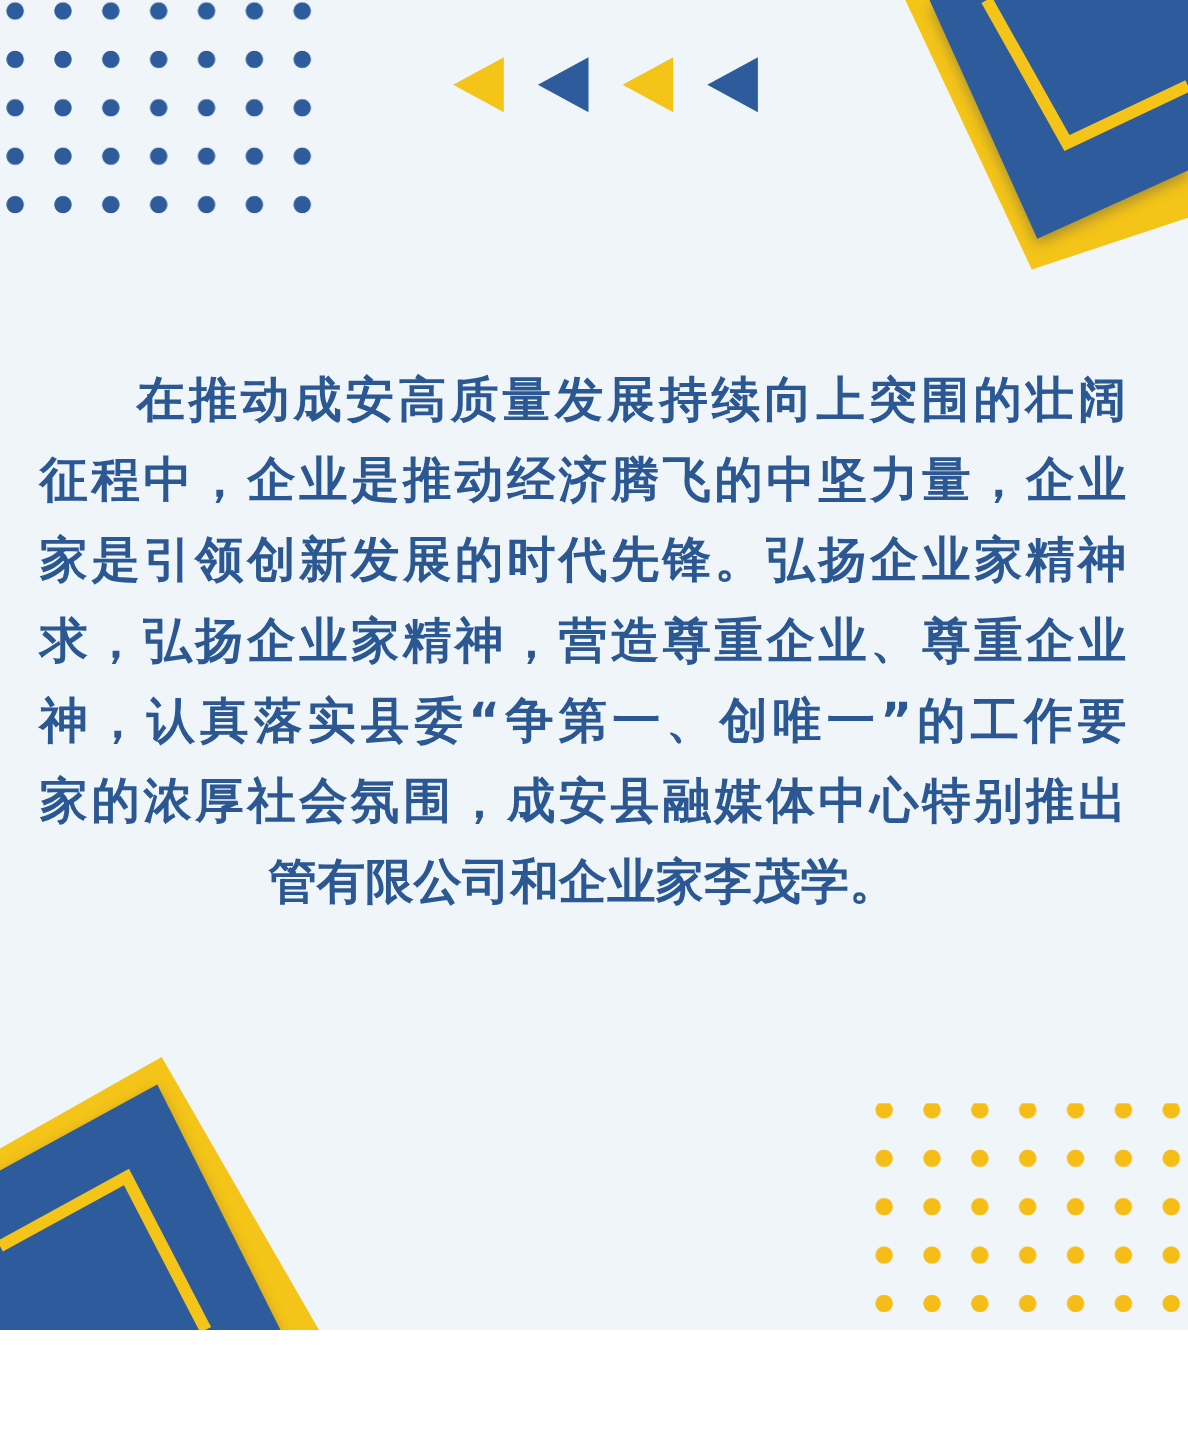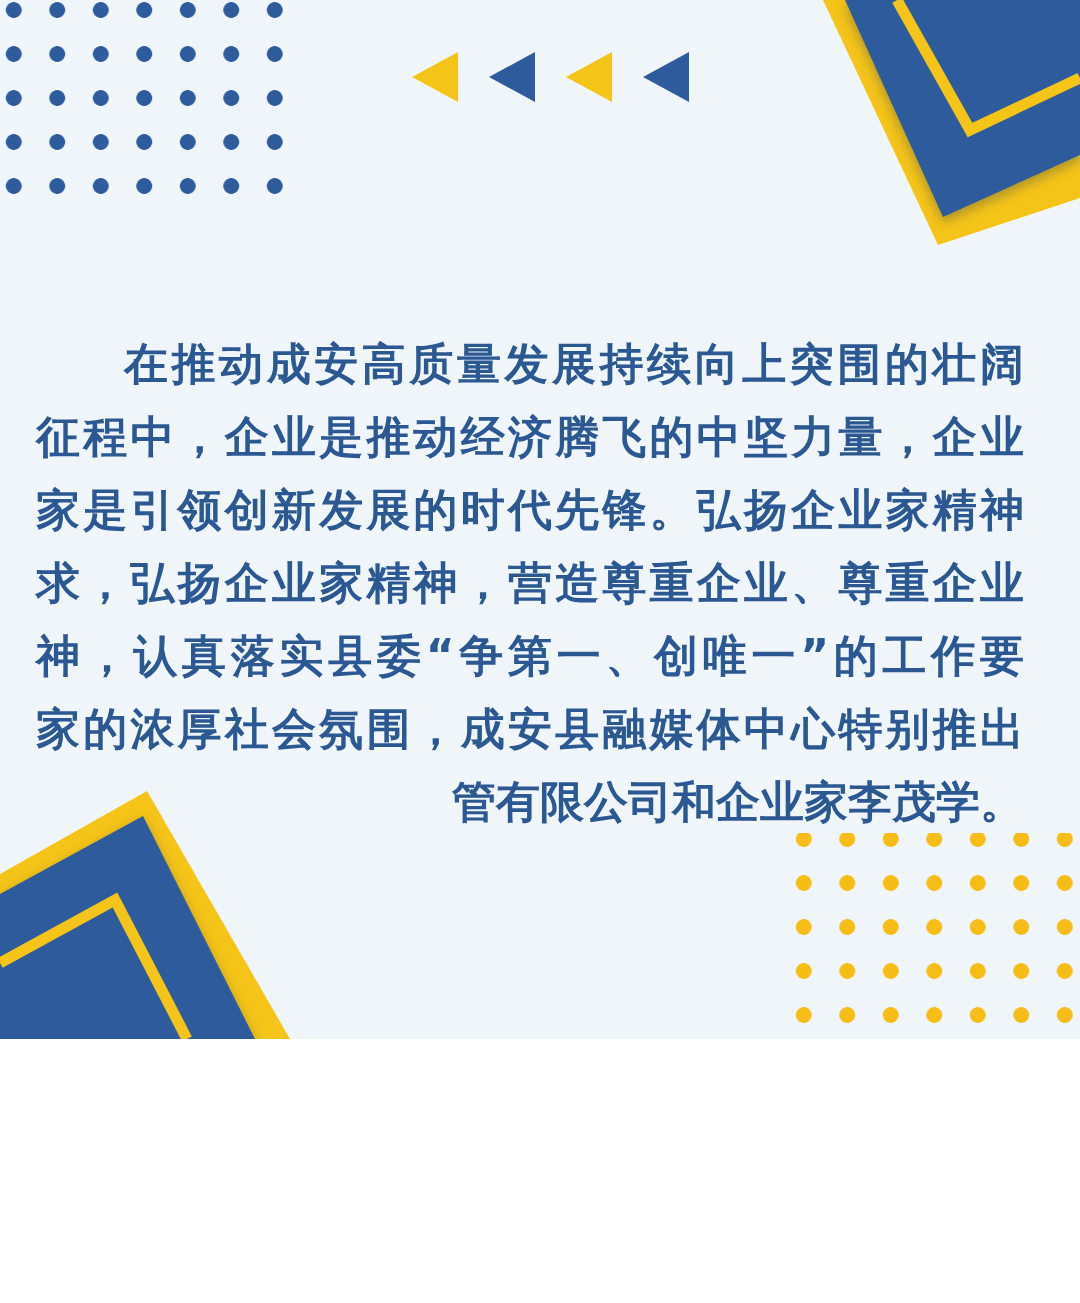--- a/index.html
+++ b/index.html
@@ -4,21 +4,21 @@
 <style>
   * { box-sizing: border-box; }
   html, body { margin: 0; padding: 0; }
   body {
     font-family: "DejaVu Sans", sans-serif;
     background: #ffffff;
   }
   .canvas {
     position: relative;
     width: 1080px;
-    height: 1039px;
+    height: 1209px;
     background: var(--bg, #f0f5f9);
     overflow: hidden;
   }
 
   
   .dots {
     position: absolute;
     pointer-events: none;
   }
   .dots-tl {
@@ -78,21 +78,21 @@
     font-weight: bold;
     letter-spacing: 0;
     white-space: nowrap;
   }
   .article .line.just {
     white-space: normal;
     text-align: justify;
     text-align-last: justify;
   }
   .article .line.indent { text-indent: 2em; }
-  .article .line.last { text-align: right; }
+  .article .line.last { text-align: center; }
 </style>
 </head>
 <body>
 
 <div class="canvas">
 
   <div class="dots dots-tl"></div>
 
   <div class="arrows arrows-top">
     <span class="tri tri-l yellow"></span>

